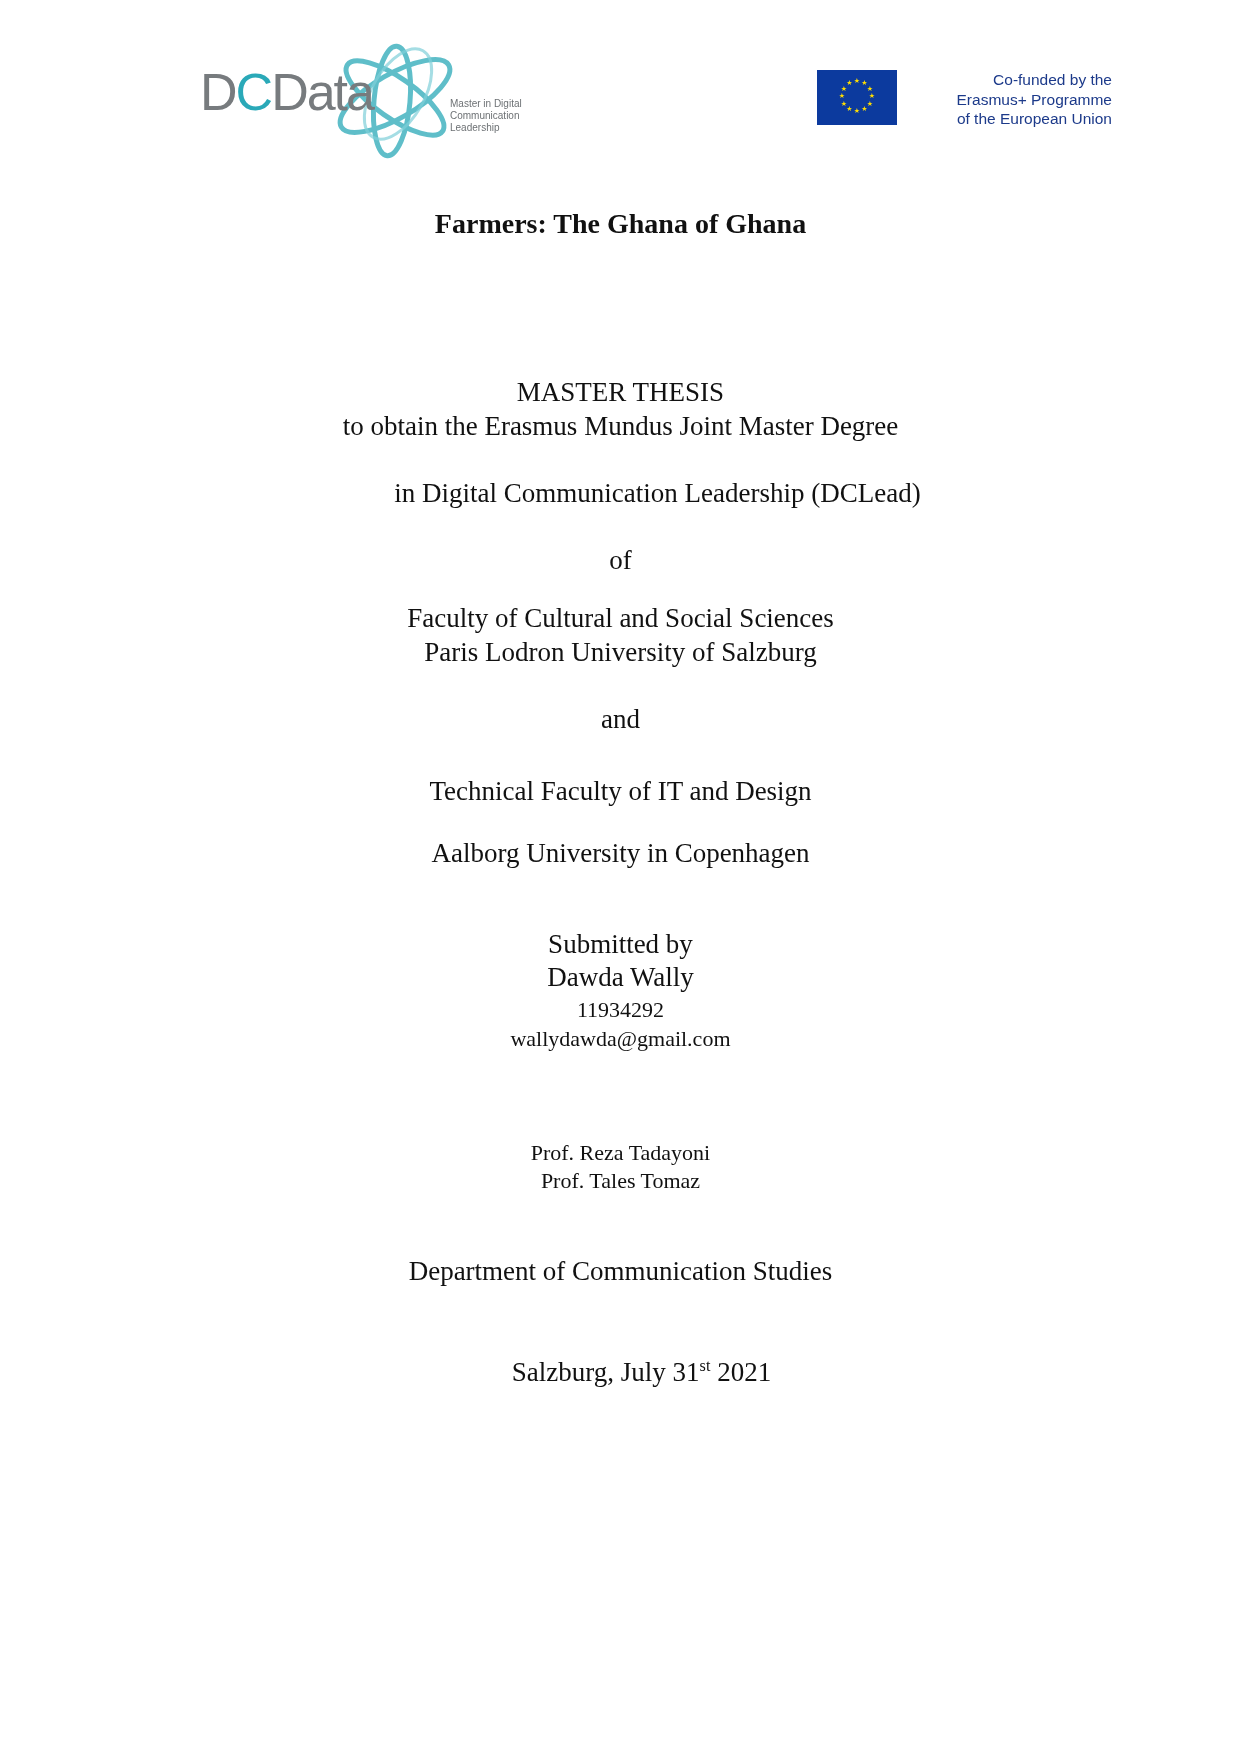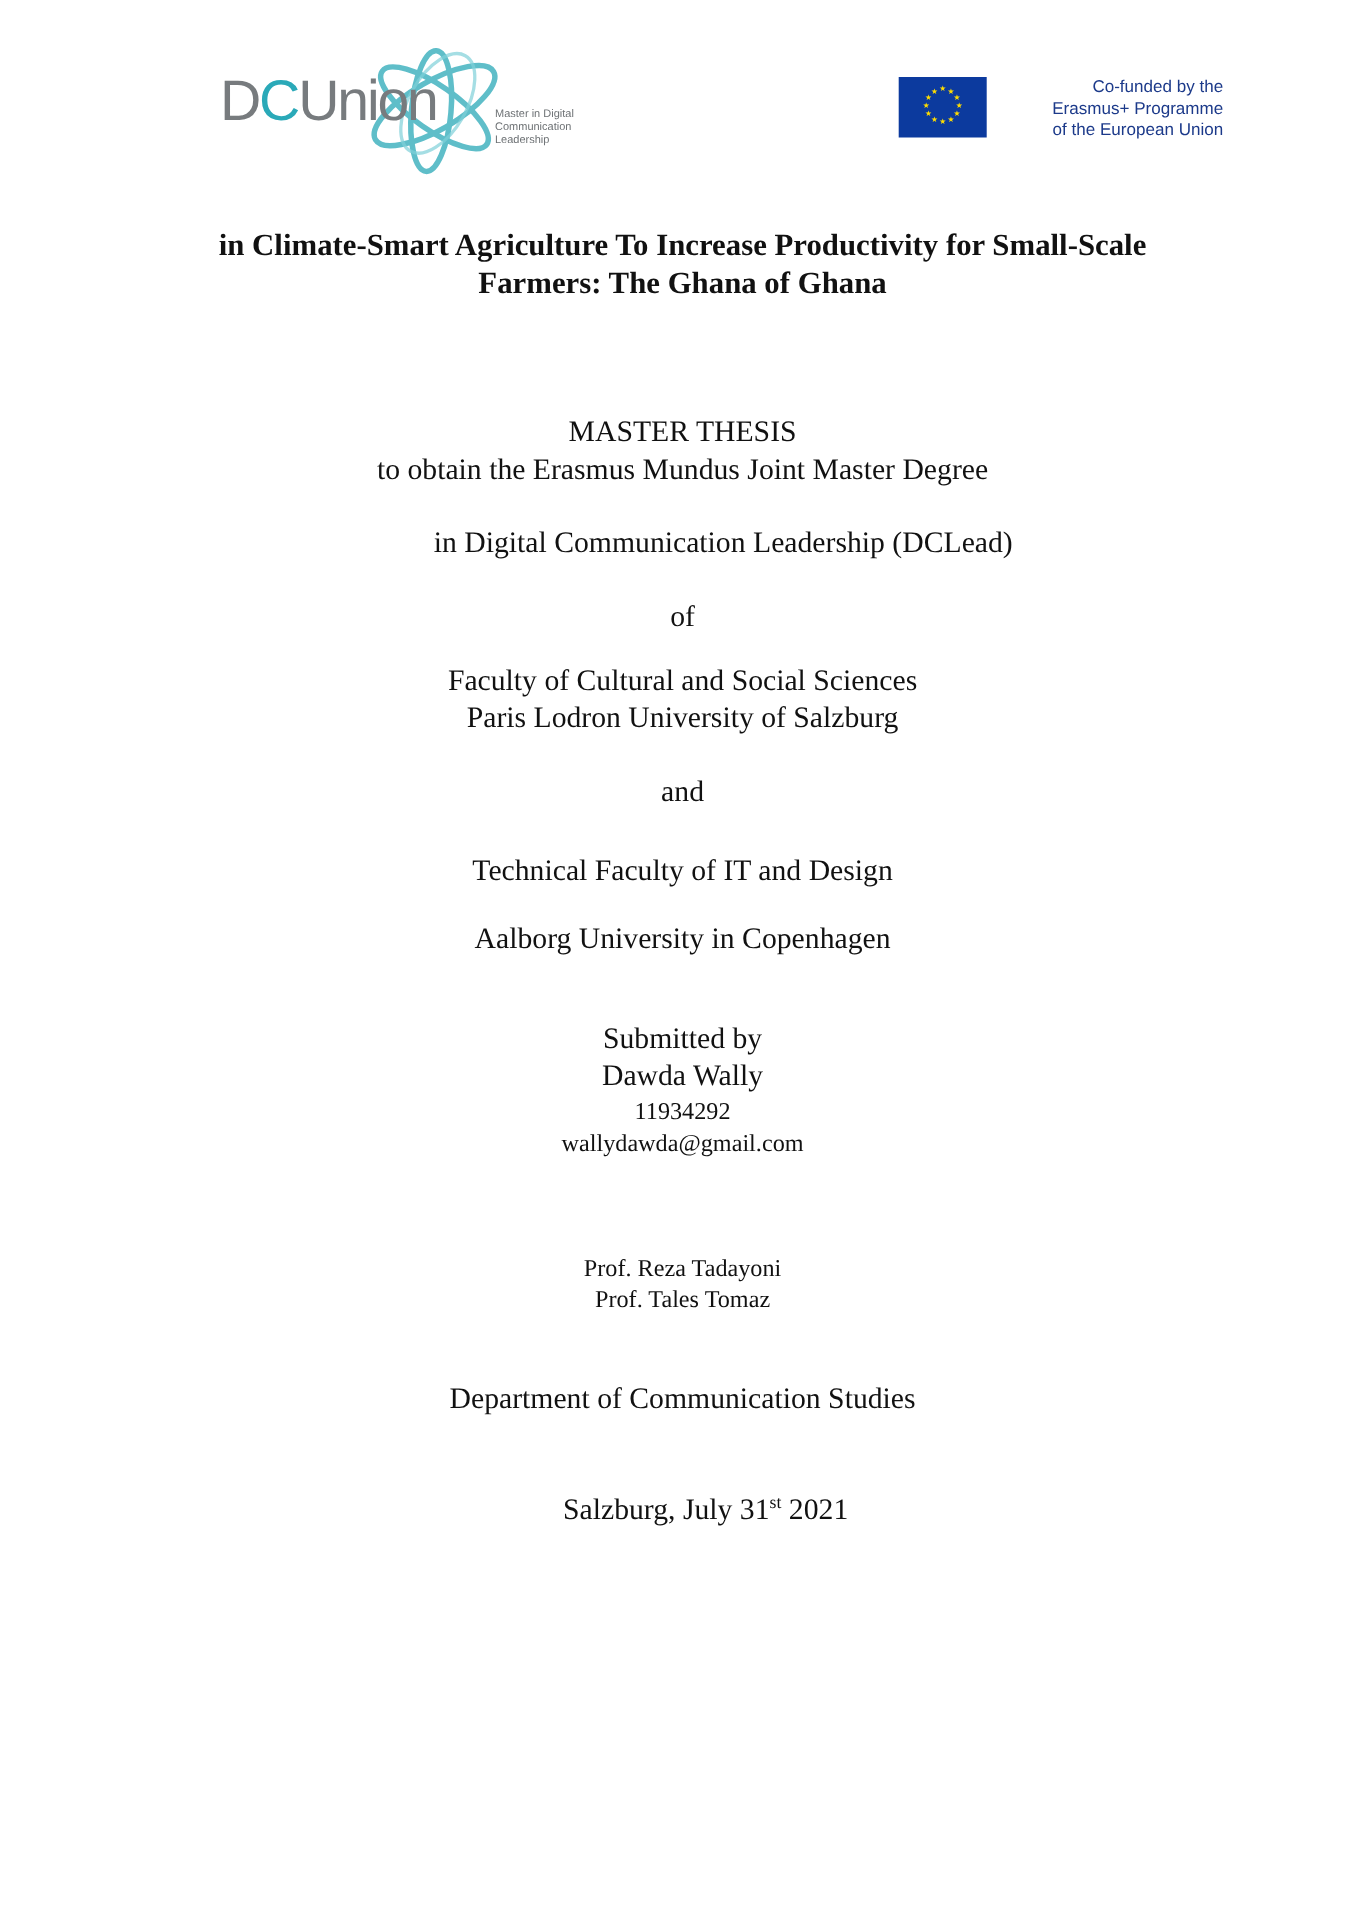--- a/index.html
+++ b/index.html
@@ -29,21 +29,21 @@
   <svg class="abs" style="left:130px;top:0;" width="130" height="130" viewBox="0 0 130 130">
     <g fill="none" stroke="#2aa9b8" stroke-width="5" opacity="0.75">
       <ellipse cx="65" cy="60" rx="62" ry="22" transform="rotate(-30 65 60)"></ellipse>
       <ellipse cx="65" cy="62" rx="58" ry="20" transform="rotate(35 65 62)"></ellipse>
       <ellipse cx="62" cy="65" rx="55" ry="18" transform="rotate(95 62 65)"></ellipse>
     </g>
     <g fill="none" stroke="#7fd0d9" stroke-width="3" opacity="0.7">
       <ellipse cx="68" cy="58" rx="50" ry="26" transform="rotate(-60 68 58)"></ellipse>
     </g>
   </svg>
-  <div class="dclead-word"><span>D</span><span class="c">C</span><span>Union</span></div>
+  <div class="dclead-word"><span>D</span><span class="c">C</span><span>Data</span></div>
   <div class="dclead-tag">
     <div>Master in Digital</div>
     <div>Communication</div>
     <div>Leadership</div>
   </div>
 </div>
 
 <div class="abs eu-logo">
   <div class="eu-flag">
     <svg width="80" height="55" viewBox="0 0 80 55">
@@ -64,21 +64,20 @@
     </svg>
   </div>
   <div class="eu-text">
     <div>Co-funded by the</div>
     <div>Erasmus+ Programme</div>
     <div>of the European Union</div>
   </div>
 </div>
 
 <div class="center title">
-  <div>in Climate-Smart Agriculture To Increase Productivity for Small-Scale</div>
   <div>Farmers: The Ghana of Ghana</div>
 </div>
 
 <div class="center line" style="top:375px;">MASTER THESIS</div>
 <div class="center line" style="top:409px;">to obtain the Erasmus Mundus Joint Master Degree</div>
 <div class="center line" style="top:476px;padding-left:37px;">in Digital Communication Leadership (DCLead)</div>
 <div class="center line" style="top:543px;">of</div>
 <div class="center line" style="top:601px;">Faculty of Cultural and Social Sciences</div>
 <div class="center line" style="top:635px;">Paris Lodron University of Salzburg</div>
 <div class="center line" style="top:702px;">and</div>

